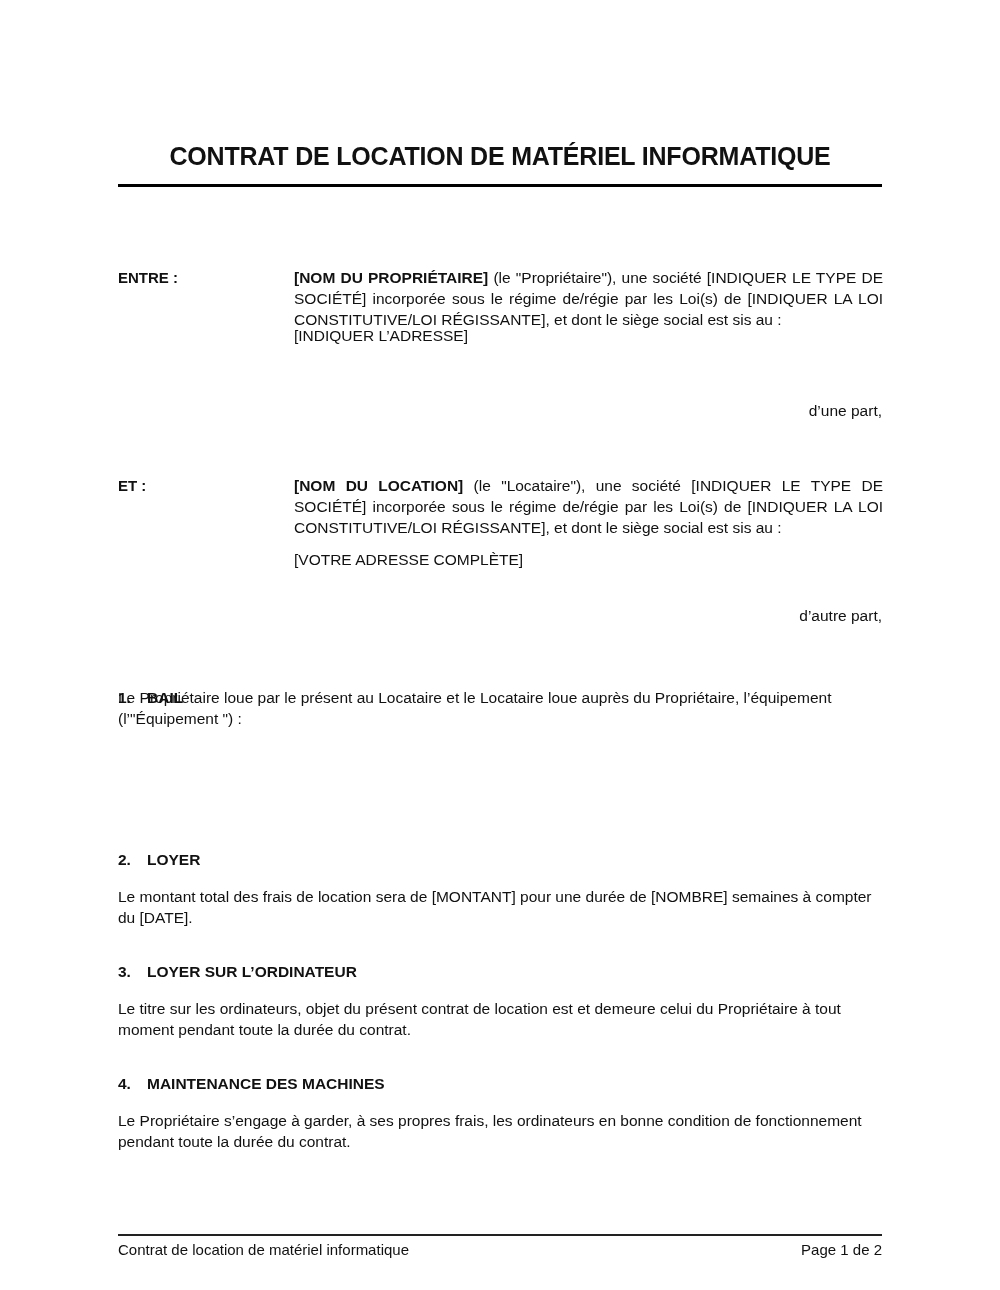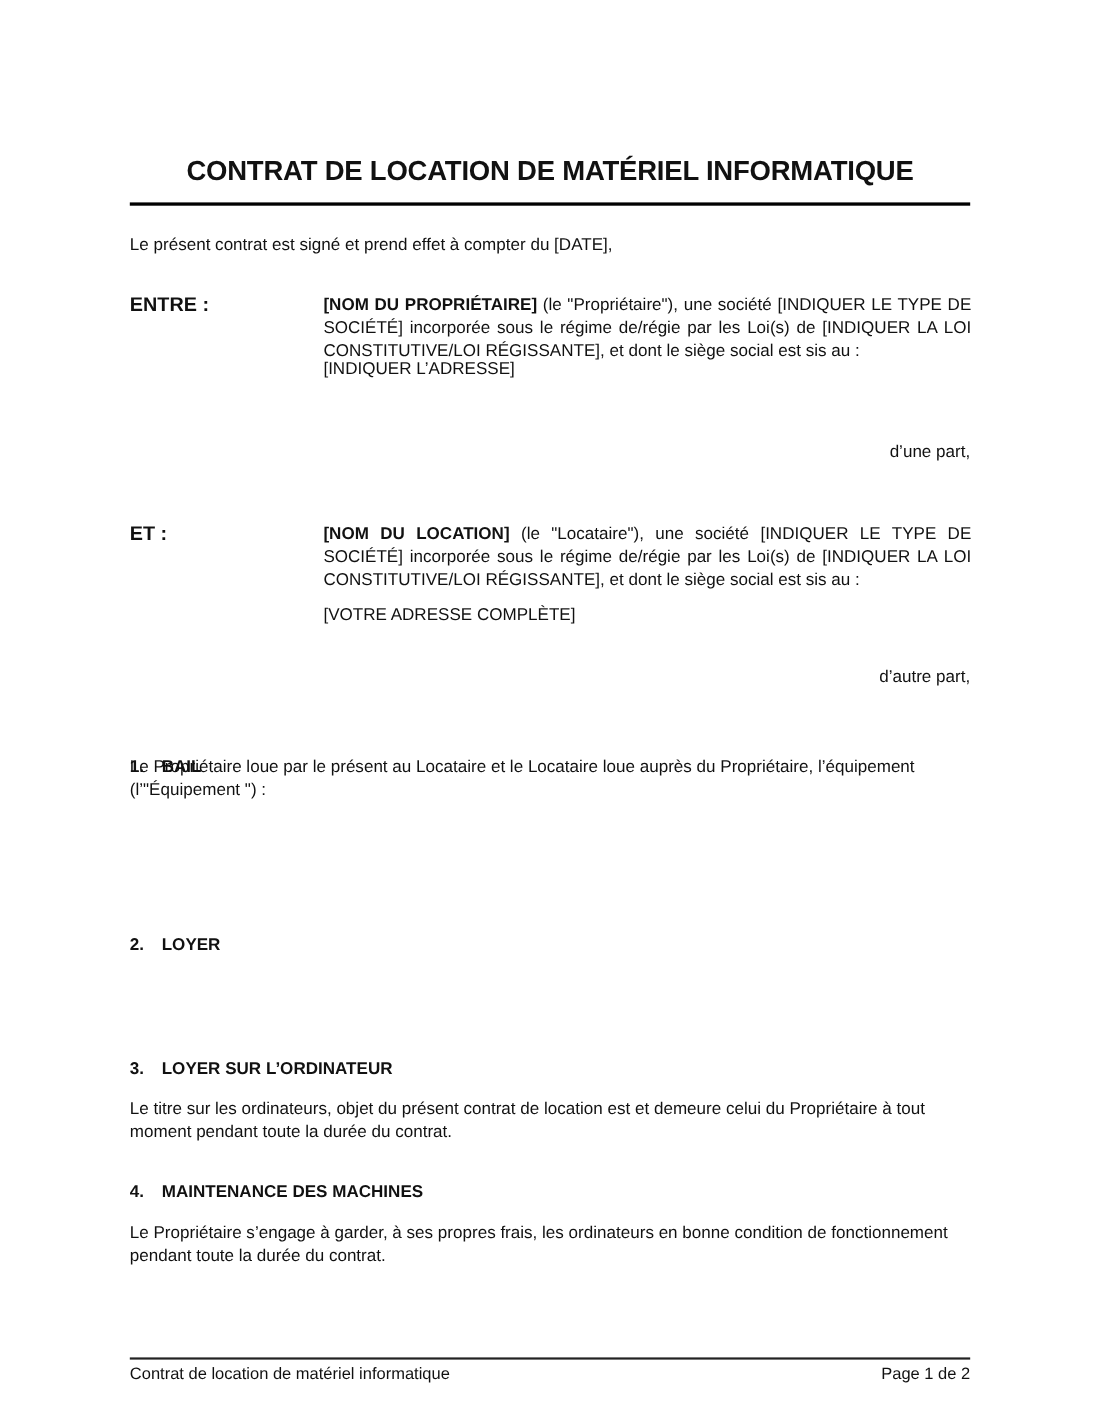--- a/index.html
+++ b/index.html
@@ -37,21 +37,21 @@
       background: #000;
     }
     .body-text {
       font-size: 15.5px;
       line-height: 21px;
     }
     .intro { left: 118px; top: 185px; width: 764px; }
     .party-label {
       left: 118px;
       font-weight: bold;
-      font-size: 18px;
+      font-size: 15px;
       line-height: 21px;
     }
     .party-body {
       left: 294px; width: 589px;
       text-align: justify;
       font-size: 15.5px;
       line-height: 21px;
     }
     .party-body b { font-weight: bold; }
     .addr {
@@ -97,21 +97,20 @@
     }
   </style>
 </head>
 <body>
 
 <div class="page">
 
   <div class="abs title">CONTRAT DE LOCATION DE MATÉRIEL INFORMATIQUE</div>
   <div class="abs title-rule"></div>
 
-  <div class="abs body-text intro">Le présent contrat est signé et prend effet à compter du [DATE],</div>
 
   <div class="abs party-label" style="top:240px;">ENTRE :</div>
   <div class="abs party-body" style="top:240px;">
     <b>[NOM DU PROPRIÉTAIRE]</b><span> (le "Propriétaire"), une société [INDIQUER LE TYPE DE SOCIÉTÉ] incorporée sous le régime de/régie par les Loi(s) de [INDIQUER LA LOI CONSTITUTIVE/LOI RÉGISSANTE], et dont le siège social est sis au :</span>
   </div>
   <div class="abs addr" style="top:298px;text-align:center;">[INDIQUER L’ADRESSE]</div>
   <div class="abs part" style="top:373px;">d’une part,</div>
 
   <div class="abs party-label" style="top:448px;">ET :</div>
   <div class="abs party-body" style="top:448px;">
@@ -121,20 +120,21 @@
   <div class="abs part" style="top:578px;">d’autre part,</div>
 
   <div class="abs section-head" style="top:660px;">
     <span class="num">1.</span><span>BAIL</span>
   </div>
   <div class="abs section-body" style="top:660px;">Le Propriétaire loue par le présent au Locataire et le Locataire loue auprès du Propriétaire, l’équipement (l’"Équipement ") :</div>
 
   <div class="abs section-head" style="top:822px;">
     <span class="num">2.</span><span>LOYER</span>
   </div>
+  <div class="abs section-body" style="top:859px;">Le montant total des frais de location sera de [MONTANT] pour une durée de [NOMBRE] semaines à compter du [DATE].</div>
 
   <div class="abs section-head" style="top:934px;">
     <span class="num">3.</span><span>LOYER SUR L’ORDINATEUR</span>
   </div>
   <div class="abs section-body" style="top:971px;">Le titre sur les ordinateurs, objet du présent contrat de location est et demeure celui du Propriétaire à tout moment pendant toute la durée du contrat.</div>
 
   <div class="abs section-head" style="top:1046px;">
     <span class="num">4.</span><span>MAINTENANCE DES MACHINES</span>
   </div>
   <div class="abs section-body" style="top:1083px;">Le Propriétaire s’engage à garder, à ses propres frais, les ordinateurs en bonne condition de fonctionnement pendant toute la durée du contrat.</div>

